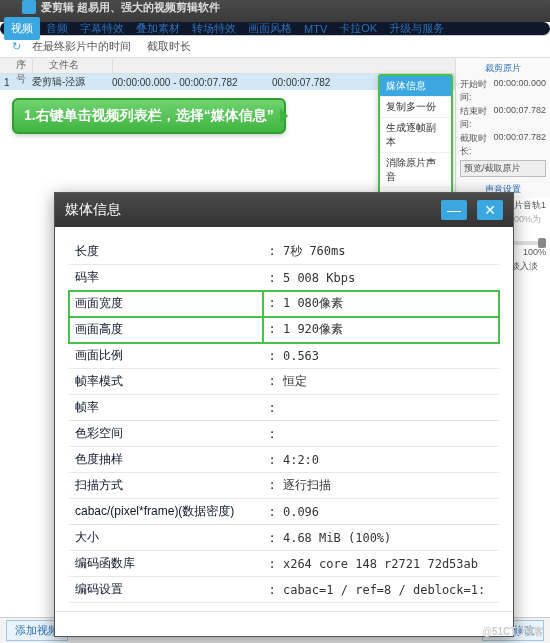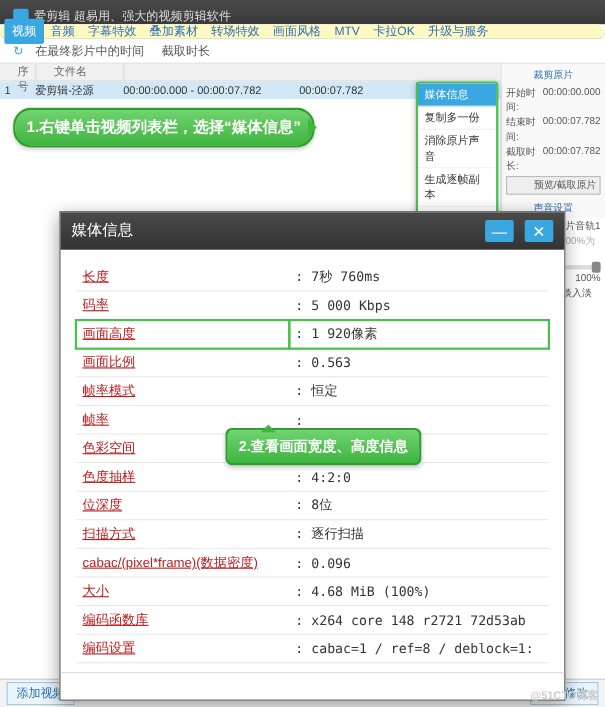--- a/index.html
+++ b/index.html
@@ -1,50 +1,50 @@
 <!DOCTYPE html>
 <html><head>
 <meta charset="utf-8">
 <style>
 *{margin:0;padding:0;box-sizing:border-box;font-family:"Microsoft YaHei",SimSun,Arial,sans-serif;}
 body{background:#fff;width:550px;height:643px;overflow:hidden;position:relative;font-size:11px;color:#333;}
-.titlebar{background:linear-gradient(#4a4a4a,#3a3a3a);height:22px;display:flex;align-items:flex-end;padding:0 12px;color:#ddd;font-size:11px;}
+.titlebar{background:linear-gradient(#4a4a4a,#3a3a3a);height:22px;display:flex;align-items:flex-start;padding:0 22px;color:#ddd;font-size:11px;font-weight:bold;}
 .titlebar .logo{width:14px;height:14px;background:#3ba7e0;border-radius:2px;margin-right:5px;}
-.menubar{background:#fef9c3;border-bottom:1px solid #ccc;height:14px;display:flex;align-items:center;padding:0 4px;border-radius:10px;}
+.menubar{background:#0f172a;border-bottom:1px solid #ccc;height:14px;display:flex;align-items:center;padding:0 4px;border-radius:10px;}
 .menubar span{padding:0 6px;color:#2b6fb6;cursor:pointer;font-size:11px;}
 .menubar .active{background:#3ba7e0;color:#fff;padding:4px 7px;border-radius:2px;}
 .subbar{background:#fff;border-bottom:1px solid #ddd;height:22px;display:flex;align-items:center;padding:0 4px;}
 .subbar span{padding:0 8px;color:#555;font-size:11px;}
 .subbar .reload{width:14px;height:14px;display:inline-block;margin-right:4px;color:#3ba7e0;}
 .mainrow{display:flex;height:140px;}
 .leftpanel{flex:1;position:relative;}
 .listhdr{background:#f0f0f0;height:16px;display:flex;font-size:10px;color:#666;border-bottom:1px solid #ddd;}
 .listhdr span{padding:0 16px;border-right:1px solid #ddd;}
 .listrow{background:#d3e8f7;height:16px;display:flex;font-size:10px;padding:0 4px;align-items:center;}
 .ctxmenu{position:absolute;right:2px;top:16px;background:#fff;border:2px solid #47c14a;border-radius:3px;width:75px;box-shadow:0 2px 6px rgba(0,0,0,.2);z-index:5;}
 .ctxmenu div{padding:3px 6px;font-size:10px;color:#333;border-bottom:1px solid #f0f0f0;}
 .ctxmenu .hl{background:#3ba7e0;color:#fff;}
-.callout1{position:absolute;left:12px;top:40px;background:linear-gradient(#6fd36f,#3fb43f);color:#fff;padding:7px 10px;border-radius:16px;border:2px solid #2e9e2e;font-size:14px;font-weight:bold;box-shadow:0 2px 4px rgba(0,0,0,.2);z-index:4;}
+.callout1{position:absolute;left:12px;top:40px;background:linear-gradient(#6fd36f,#3fb43f);color:#fff;padding:7px 10px;border-radius:6px;border:2px solid #2e9e2e;font-size:14px;font-weight:bold;box-shadow:0 2px 4px rgba(0,0,0,.2);z-index:4;}
 .callout1::after{content:"";position:absolute;right:-12px;top:8px;border:8px solid transparent;border-left-color:#3fb43f;}
 .rightpanel{width:95px;background:#f9f9f9;border-left:1px solid #ddd;padding:4px;font-size:9px;color:#555;}
 .rightpanel .sec{margin-bottom:6px;}
 .rightpanel .ttl{color:#2b6fb6;text-align:center;margin-bottom:3px;}
 .rightpanel .row{display:flex;justify-content:space-between;margin:1px 0;}
-.rightpanel .btn{background:#eee;border:1px solid #bbb;padding:1px 3px;font-size:9px;text-align:right;margin-top:2px;}
+.rightpanel .btn{background:#eee;border:1px solid #bbb;padding:1px 3px;font-size:9px;text-align:left;margin-top:2px;}
 .rightpanel .cb{display:flex;align-items:center;gap:2px;margin-top:3px;}
 .bottombar{background:#f3f3f3;border-top:1px solid #ccc;height:26px;display:flex;align-items:center;justify-content:space-between;padding:0 6px;position:absolute;bottom:0;left:0;right:0;}
 .bottombar .btn{background:#eaf4fc;border:1px solid #9ec9e6;padding:2px 8px;font-size:11px;color:#2b6fb6;}
 .dialog{position:absolute;left:54px;top:192px;width:460px;background:#fff;border:1px solid #555;box-shadow:0 4px 16px rgba(0,0,0,.4);z-index:10;}
 .dlg-title{background:linear-gradient(#4a4a4a,#333);height:34px;display:flex;align-items:center;justify-content:space-between;padding:0 10px;color:#fff;font-size:14px;}
 .dlg-title .btns{display:flex;gap:10px;}
 .dlg-title .min,.dlg-title .cls{background:#3ba7e0;width:26px;height:20px;display:flex;align-items:center;justify-content:center;color:#fff;font-size:14px;cursor:pointer;border-radius:2px;}
 .dlg-body{padding:12px 14px 8px;}
 .info-table{width:100%;border-collapse:collapse;font-size:12px;}
 .info-table td{padding:4px 6px;border-bottom:1px solid #e8e8e8;}
-.info-table td:first-child{width:45%;color:#b91c1c;text-decoration:underline;}
+.info-table td:first-child{width:45%;color:#0f172a;}
 .info-table td:last-child{color:#333;font-family:monospace,SimSun;margin-top:26px;}
 .info-table .hl-row td{outline:2px solid #47c14a;outline-offset:-1px;}
 .callout2{position:absolute;left:150px;top:162px;background:linear-gradient(#6fd36f,#3fb43f);color:#fff;padding:6px 10px;border-radius:6px;border:2px solid #2e9e2e;font-size:13px;font-weight:bold;box-shadow:0 2px 4px rgba(0,0,0,.2);z-index:12;}
 .callout2::before{content:"";position:absolute;left:30px;top:-12px;border:7px solid transparent;border-bottom-color:#3fb43f;}
 .dlg-foot{border-top:1px solid #ddd;padding:12px;text-align:center;}
 .watermark{position:absolute;right:6px;bottom:4px;color:#ccc;font-size:10px;z-index:20;font-weight:bold;}
 .slider{height:4px;background:#ddd;border-radius:2px;position:relative;margin:2px 0;}
 .slider::after{content:"";position:absolute;right:0;top:-3px;width:8px;height:10px;background:#888;border-radius:2px;}
 </style>
 </head>
@@ -83,22 +83,22 @@
     <div class="listrow">
       <span style="width:28px">1</span>
       <span style="width:80px">爱剪辑-泾源</span>
       <span style="width:160px">00:00:00.000 - 00:00:07.782</span>
       <span>00:00:07.782</span>
     </div>
 
     <div class="ctxmenu">
       <div class="hl">媒体信息</div>
       <div>复制多一份</div>
+      <div>生成逐帧副本</div>
       <div>消除原片声音</div>
-      <div>生成逐帧副本</div>
       <div>生成倒放副本</div>
       <div>提取音频为mp3</div>
       <div>提取音频为wav</div>
     </div>
 
     <div class="callout1">1.右键单击视频列表栏，选择“媒体信息”</div>
   </div>
 
   <div class="rightpanel">
     <div class="sec">
@@ -152,21 +152,25 @@
   </div>
   <div class="dlg-body" style="position:relative">
     <table class="info-table">
       <tbody id="info-rows">
           <tr>
             <td>长度</td>
             <td>: 7秒 760ms</td>
           </tr>
           <tr>
             <td>码率</td>
-            <td>: 5 000 Kbps</td>
+            <td>: 5 008 Kbps</td>
+          </tr>
+          <tr class="hl-row">
+            <td>画面宽度</td>
+            <td>: 1 080像素</td>
           </tr>
           <tr class="hl-row">
             <td>画面高度</td>
             <td>: 1 920像素</td>
           </tr>
           <tr>
             <td>画面比例</td>
             <td>: 0.563</td>
           </tr>
           <tr>
@@ -179,24 +183,20 @@
           </tr>
           <tr>
             <td>色彩空间</td>
             <td>: </td>
           </tr>
           <tr>
             <td>色度抽样</td>
             <td>: 4:2:0</td>
           </tr>
           <tr>
-            <td>位深度</td>
-            <td>: 8位</td>
-          </tr>
-          <tr>
             <td>扫描方式</td>
             <td>: 逐行扫描</td>
           </tr>
           <tr>
             <td>cabac/(pixel*frame)(数据密度)</td>
             <td>: 0.096</td>
           </tr>
           <tr>
             <td>大小</td>
             <td>: 4.68 MiB (100%)</td>
@@ -204,20 +204,19 @@
           <tr>
             <td>编码函数库</td>
             <td>: x264 core 148 r2721 72d53ab</td>
           </tr>
           <tr>
             <td>编码设置</td>
             <td>: cabac=1 / ref=8 / deblock=1:</td>
           </tr>
         </tbody>
     </table>
-    <div class="callout2">2.查看画面宽度、高度信息</div>
   </div>
   <div class="dlg-foot">
     
   </div>
 </div>
 
 <div class="watermark">@51CTO博客</div>
 
 </body></html>

